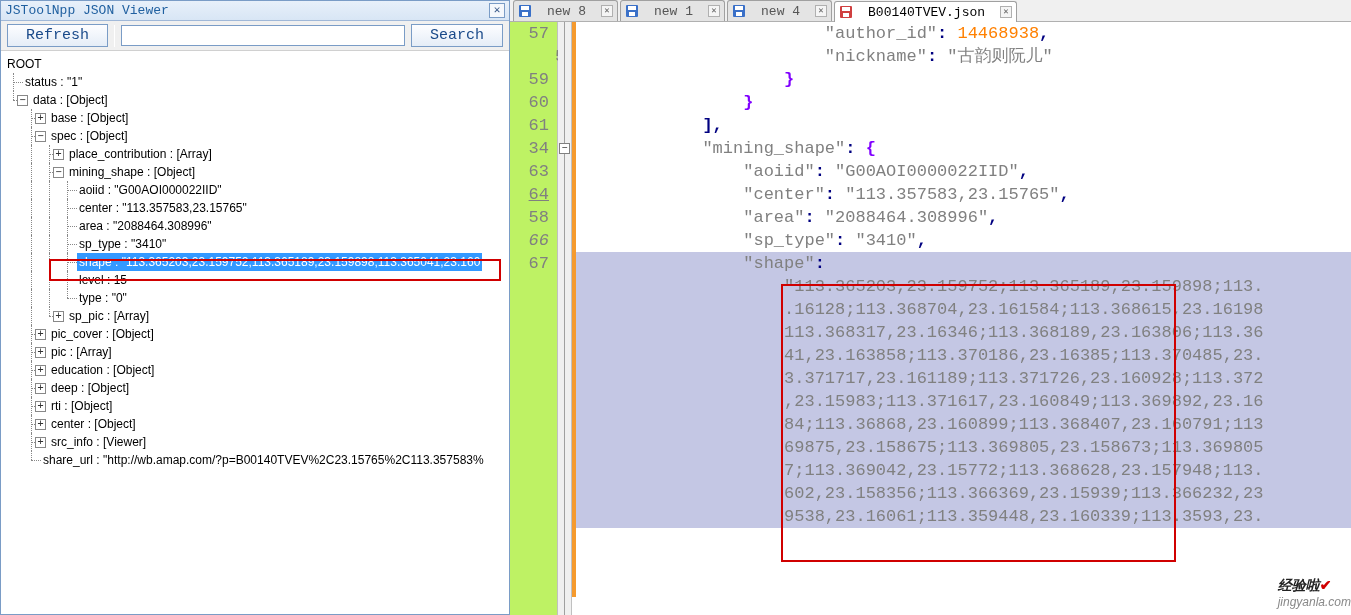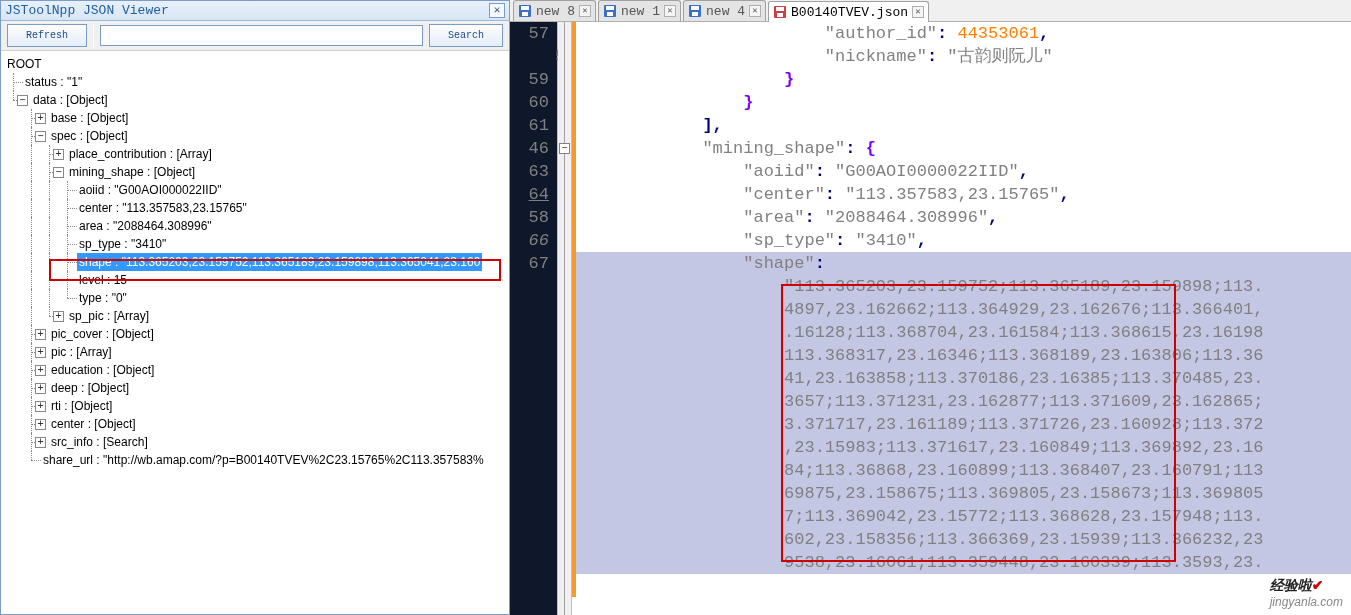--- a/index.html
+++ b/index.html
@@ -52,21 +52,21 @@
       padding: 3px 6px;
       gap: 6px;
     }
     .btn {
       height: 23px;
       padding: 0 18px;
       border: 1px solid #7a9cc6;
       background: linear-gradient(#fdfdff, #e5edf7);
       color: #1a4a8a;
       font-family: "Courier New", monospace;
-      font-size: 10px;
+      font-size: 15px;
       cursor: pointer;
     }
     .toolbar-sep {
       width: 1px;
       height: 22px;
       background: #b0b0b0;
       border-right: 1px solid #fff;
     }
     .search-input {
       flex: 1;
@@ -173,20 +173,21 @@
       border-radius: 3px 3px 0 0;
       background: #E4E4E4;
       display: flex;
       align-items: center;
       padding: 0 4px;
       margin-right: 2px;
       font-family: "Courier New", monospace;
       font-size: 13px;
       color: #555;
       cursor: pointer;
+      gap: 11px;
     }
     .tab.active {
       background: #fff;
       border-color: #a0a0a0;
       position: relative;
       top: 1px;
       color: #000;
     }
     .tab-icon {
       width: 14px;
@@ -215,21 +216,21 @@
       display: flex;
       overflow: hidden;
       font-family: "Courier New", monospace;
       font-size: 17px;
       position: relative;
     }
     .gutter {
       width: 48px;
       text-align: right;
       color: #808080;
-      background: #0f172a;
+      background: #bef264;
       padding-right: 8px;
       border-right: 1px solid #c0c0c0;
     }
     .fold-gutter {
       width: 14px;
       background: #f0f0f0;
       border-right: 1px solid #c0c0c0;
       position: relative;
     }
     .fold-line {
@@ -278,21 +279,21 @@
     .tok-num { color: #FF8000; }
     .tok-pun { color: #000080; font-weight: bold; }
     .tok-brace { color: #8000FF; font-weight: bold; }
     .red-box-editor {
       position: absolute;
       border: 2px solid #d00000;
       pointer-events: none;
     }
     .watermark {
       position: absolute;
-      right: 8px;
+      right: 0;
       bottom: 6px;
       font-size: 14px;
       font-style: italic;
       color: #333;
       font-family: Arial, sans-serif;
     }
     .watermark .prefix { font-weight: bold; color: #222; }
     .watermark .check { color: #d00000; font-weight: bold; font-style: normal; }
     .watermark .domain { color: #888; font-size: 12px; display: block; text-align: right; }
   </style>
@@ -438,21 +439,21 @@
     <div class="tree-row">
       <span class="tree-indent"></span>
         <span class="tree-conn h"></span>
         <span class="tree-toggle">+</span>
       <span class="tree-label">center : [Object]</span>
     </div>
     <div class="tree-row">
       <span class="tree-indent"></span>
         <span class="tree-conn h"></span>
         <span class="tree-toggle">+</span>
-      <span class="tree-label">src_info : [Search]</span>
+      <span class="tree-label">src_info : [Viewer]</span>
     </div>
     <div class="tree-row">
       <span class="tree-indent"></span>
         <span class="tree-conn h last"></span>
       <span class="tree-label">share_url : "http://wb.amap.com/?p=B00140TVEV%2C23.15765%2C113.357583%</span>
     </div>
 
     <div class="red-box-overlay" style="left:48px; top:208px; width:452px; height:22px;"></div>
   </div>
 </div>
@@ -504,21 +505,21 @@
         <span class="tab-close">✕</span>
       </div>
     </div>
   <div class="editor">
     <div class="gutter">
         <div style="height: 23px; line-height: 23px;">57</div>
         <div style="height: 23px; line-height: 23px; padding-left: 45px;">58</div>
         <div style="height: 23px; line-height: 23px;">59</div>
         <div style="height: 23px; line-height: 23px;">60</div>
         <div style="height: 23px; line-height: 23px;">61</div>
-        <div style="height: 23px; line-height: 23px;">46</div>
+        <div style="height: 23px; line-height: 23px;">34</div>
         <div style="height: 23px; line-height: 23px;">63</div>
         <div style="height: 23px; line-height: 23px; text-decoration: underline;">64</div>
         <div style="height: 23px; line-height: 23px;">58</div>
         <div style="height: 23px; line-height: 23px; font-style: italic;">66</div>
         <div style="height: 23px; line-height: 23px;">67</div>
         <div style="height: 23px;"></div>
         <div style="height: 23px;"></div>
         <div style="height: 23px;"></div>
         <div style="height: 23px;"></div>
         <div style="height: 23px;"></div>
@@ -558,37 +559,35 @@
         <div style="height: 23px; background: rgb(245, 154, 46);"></div>
         <div style="height: 23px; background: rgb(245, 154, 46);"></div>
         <div style="height: 23px; background: rgb(245, 154, 46);"></div>
         <div style="height: 23px; background: rgb(245, 154, 46);"></div>
         <div style="height: 23px; background: rgb(245, 154, 46);"></div>
         <div style="height: 23px; background: rgb(245, 154, 46);"></div>
         <div style="height: 23px; background: rgb(245, 154, 46);"></div>
       </div>
     <div class="code">
 
-    <div class="code-line">                        <span class="tok-str">"author_id"</span><span class="tok-pun">: </span><span class="tok-num">44353061</span><span class="tok-pun">,</span></div>
+    <div class="code-line">                        <span class="tok-str">"author_id"</span><span class="tok-pun">: </span><span class="tok-num">14468938</span><span class="tok-pun">,</span></div>
         <div class="code-line">                        <span class="tok-str">"nickname"</span><span class="tok-pun">: </span><span class="tok-str">"古韵则阮儿"</span></div>
         <div class="code-line">                    <span class="tok-brace">}</span></div>
         <div class="code-line">                <span class="tok-brace">}</span></div>
         <div class="code-line">            <span class="tok-pun">],</span></div>
         <div class="code-line">            <span class="tok-str">"mining_shape"</span><span class="tok-pun">: </span><span class="tok-brace">{</span></div>
         <div class="code-line">                <span class="tok-str">"aoiid"</span><span class="tok-pun">: </span><span class="tok-str">"G00AOI0000022IID"</span><span class="tok-pun">,</span></div>
         <div class="code-line">                <span class="tok-str">"center"</span><span class="tok-pun">: </span><span class="tok-str">"113.357583,23.15765"</span><span class="tok-pun">,</span></div>
         <div class="code-line">                <span class="tok-str">"area"</span><span class="tok-pun">: </span><span class="tok-str">"2088464.308996"</span><span class="tok-pun">,</span></div>
         <div class="code-line">                <span class="tok-str">"sp_type"</span><span class="tok-pun">: </span><span class="tok-str">"3410"</span><span class="tok-pun">,</span></div>
         <div class="code-line hl-sel">                <span class="tok-str">"shape"</span><span class="tok-pun">:</span></div>
         <div class="code-line hl-sel">                    <span class="tok-str">"113.365203,23.159752;113.365189,23.159898;113.</span></div>
-        <div class="code-line hl-sel">                    <span class="tok-str">4897,23.162662;113.364929,23.162676;113.366401,</span></div>
         <div class="code-line hl-sel">                    <span class="tok-str">.16128;113.368704,23.161584;113.368615,23.16198</span></div>
         <div class="code-line hl-sel">                    <span class="tok-str">113.368317,23.16346;113.368189,23.163806;113.36</span></div>
         <div class="code-line hl-sel">                    <span class="tok-str">41,23.163858;113.370186,23.16385;113.370485,23.</span></div>
-        <div class="code-line hl-sel">                    <span class="tok-str">3657;113.371231,23.162877;113.371609,23.162865;</span></div>
         <div class="code-line hl-sel">                    <span class="tok-str">3.371717,23.161189;113.371726,23.160928;113.372</span></div>
         <div class="code-line hl-sel">                    <span class="tok-str">,23.15983;113.371617,23.160849;113.369892,23.16</span></div>
         <div class="code-line hl-sel">                    <span class="tok-str">84;113.36868,23.160899;113.368407,23.160791;113</span></div>
         <div class="code-line hl-sel">                    <span class="tok-str">69875,23.158675;113.369805,23.158673;113.369805</span></div>
         <div class="code-line hl-sel">                    <span class="tok-str">7;113.369042,23.15772;113.368628,23.157948;113.</span></div>
         <div class="code-line hl-sel">                    <span class="tok-str">602,23.158356;113.366369,23.15939;113.366232,23</span></div>
         <div class="code-line hl-sel">                    <span class="tok-str">9538,23.16061;113.359448,23.160339;113.3593,23.</span></div>
         <div class="red-box-editor" style="left:205px; top:262px; width:395px; height:278px;"></div>
       </div>
     <div class="watermark">

